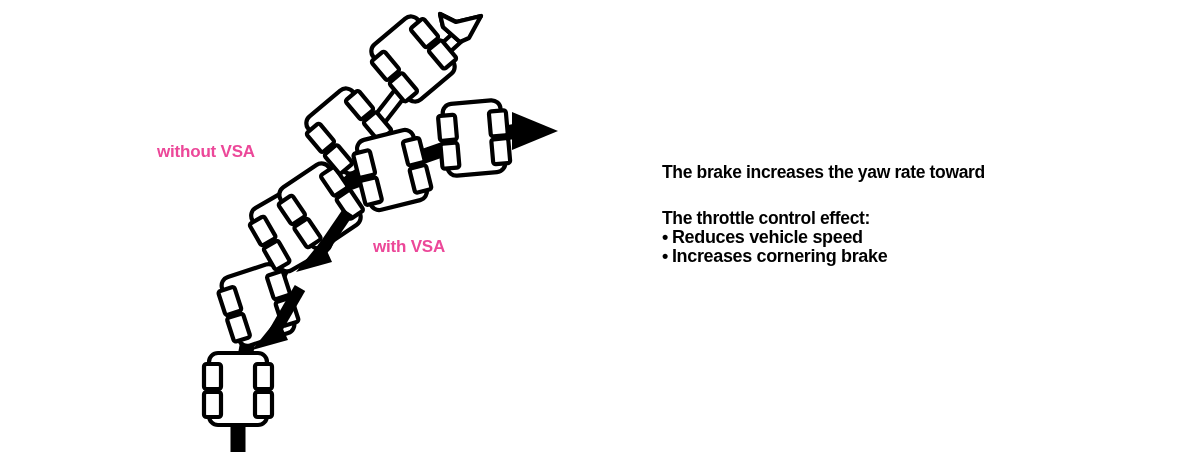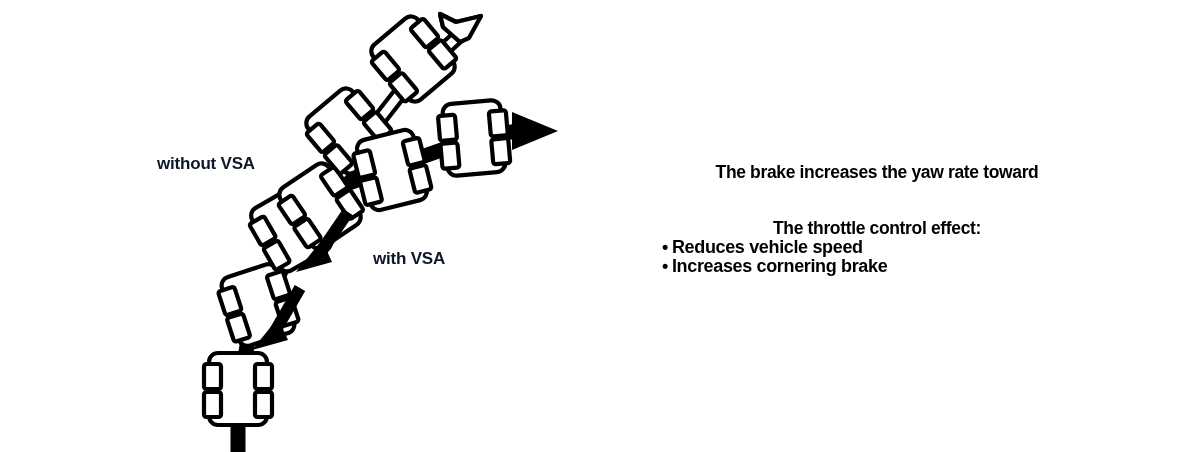--- a/index.html
+++ b/index.html
@@ -24,45 +24,43 @@
     left: 0;
     top: 0;
     width: 1184px;
     height: 452px;
   }
   .diagram-label {
     position: absolute;
     font-family: "Liberation Sans", sans-serif;
     font-weight: bold;
     font-size: 17px;
-    color: #0f172a;
+    color: #ec4899;
     white-space: nowrap;
     letter-spacing: -0.2px;
-    margin-top: 12px;
   }
   #label-without-vsa { left: 157px; top: 142px; }
   #label-with-vsa    { left: 373px; top: 237px; }
 
   #annotations {
     position: absolute;
     left: 662px;
     top: 163px;
     width: 430px;
     color: #000000;
   }
   .ann-block { margin: 0 0 0 0; }
-  .ann-block + .ann-block { margin-top: 37px; }
+  .ann-block + .ann-block { margin-top: 27px; }
   .ann-line {
     font-family: "Liberation Sans", sans-serif;
     font-weight: bold;
     font-size: 17.5px;
     line-height: 19px;
     letter-spacing: -0.35px;
     white-space: nowrap;
-    text-align: center;
   }
   .ann-bullet {
     font-family: "Liberation Sans", sans-serif;
     font-weight: bold;
     font-size: 18px;
     line-height: 19px;
     letter-spacing: -0.35px;
     white-space: nowrap;
   }
   .ann-bullet .dot { margin-right: 4px; }

